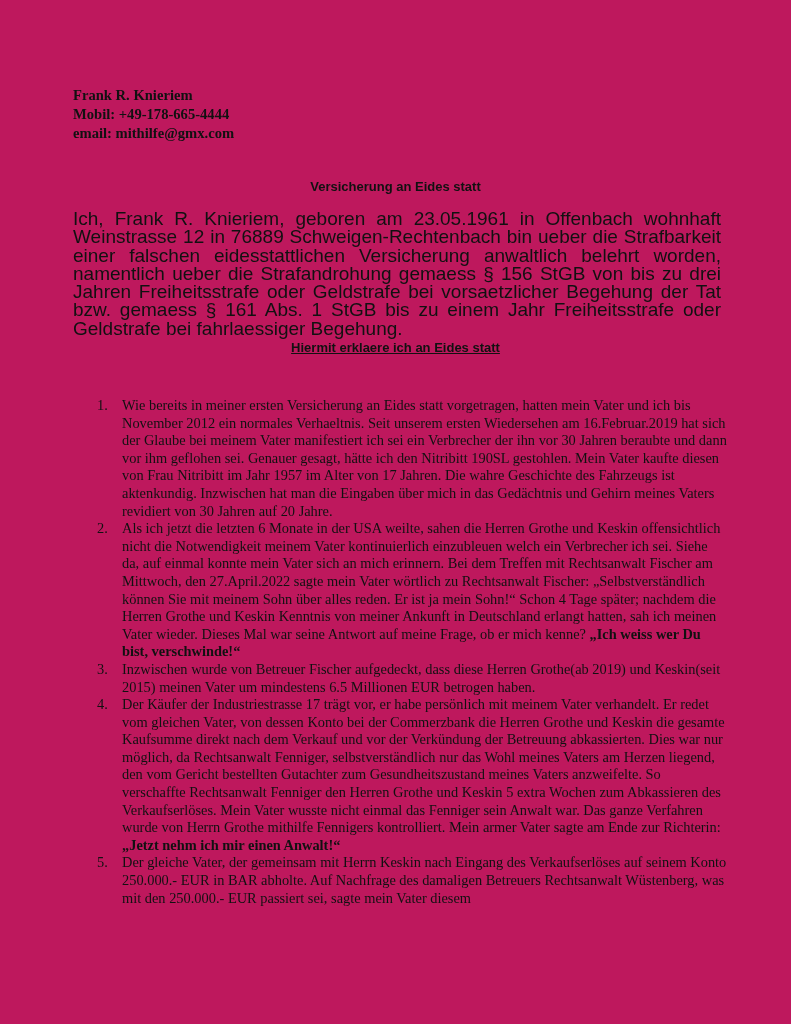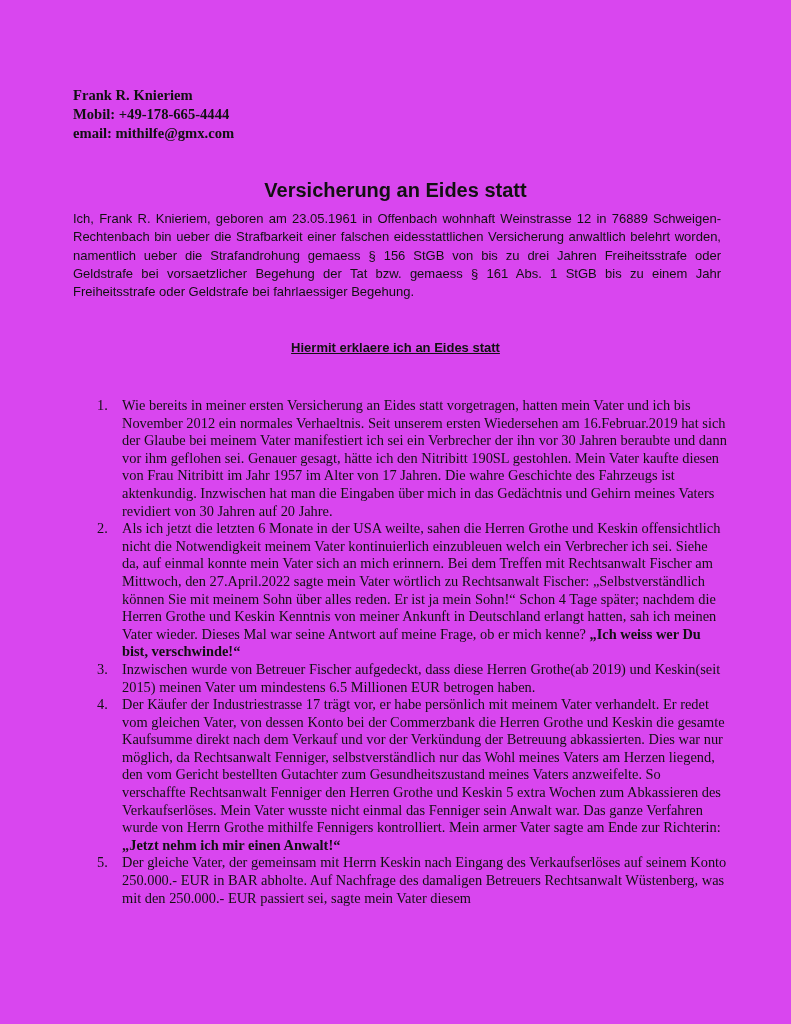--- a/index.html
+++ b/index.html
@@ -1,20 +1,20 @@
 <!DOCTYPE html>
 <html><head>
 <meta charset="utf-8">
 <style>
   html, body { margin:0; padding:0; background:#ffffff; }
   body { width:791px; height:1024px; position:relative; overflow:hidden; color:#111; }
-  .page { position:absolute; left:0; top:0; width:791px; height:1024px; background:#d946ef; }
+  .page { position:absolute; left:0; top:0; width:791px; height:1024px; background:#be185d; }
   .header { position:absolute; left:73px; top:86px; font-family:"Liberation Serif", serif; font-weight:bold; font-size:14.6px; line-height:19px; }
-  .title { position:absolute; left:0; width:791px; top:179px; text-align:center; font-family:"Liberation Sans", sans-serif; font-weight:bold; font-size:20px; }
-  .intro { position:absolute; left:73px; width:648px; top:210px; font-family:"Liberation Sans", sans-serif; font-size:13px; line-height:18.3px; text-align:justify; }
+  .title { position:absolute; left:0; width:791px; top:179px; text-align:center; font-family:"Liberation Sans", sans-serif; font-weight:bold; font-size:13px; }
+  .intro { position:absolute; left:73px; width:648px; top:210px; font-family:"Liberation Sans", sans-serif; font-size:19px; line-height:18.3px; text-align:justify; }
   .subtitle { position:absolute; left:0; width:791px; top:340px; text-align:center; font-family:"Liberation Sans", sans-serif; font-weight:bold; font-size:13px; text-decoration:underline; }
   .list { position:absolute; left:97px; width:630px; top:397px; margin:0; padding:0; list-style:none; font-family:"Liberation Serif", serif; font-size:14.4px; line-height:17.6px; }
   .list li { position:relative; padding-left:25px; }
   .num { position:absolute; left:0; top:0; }
   b { font-weight:bold; }
 </style>
 </head>
 <body>
 
 <div class="page">

